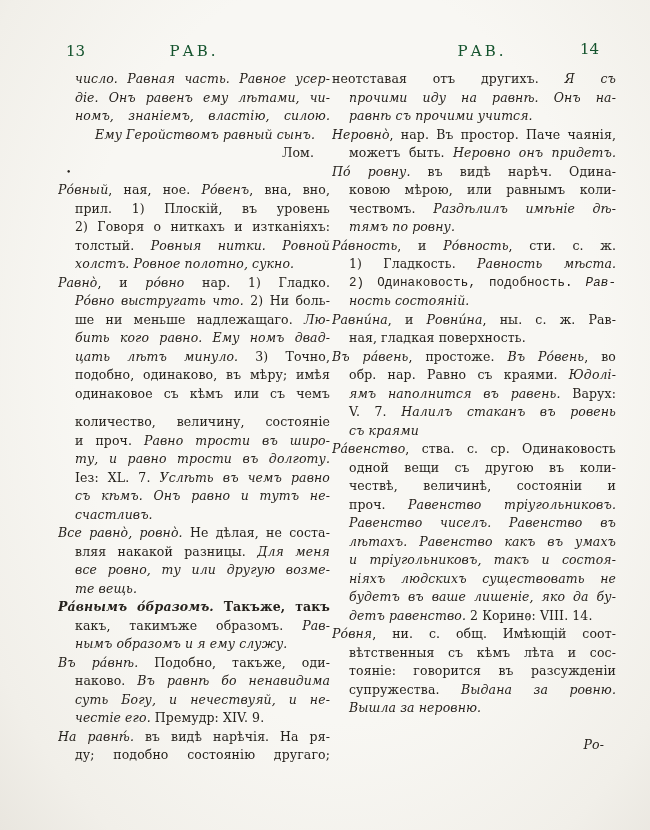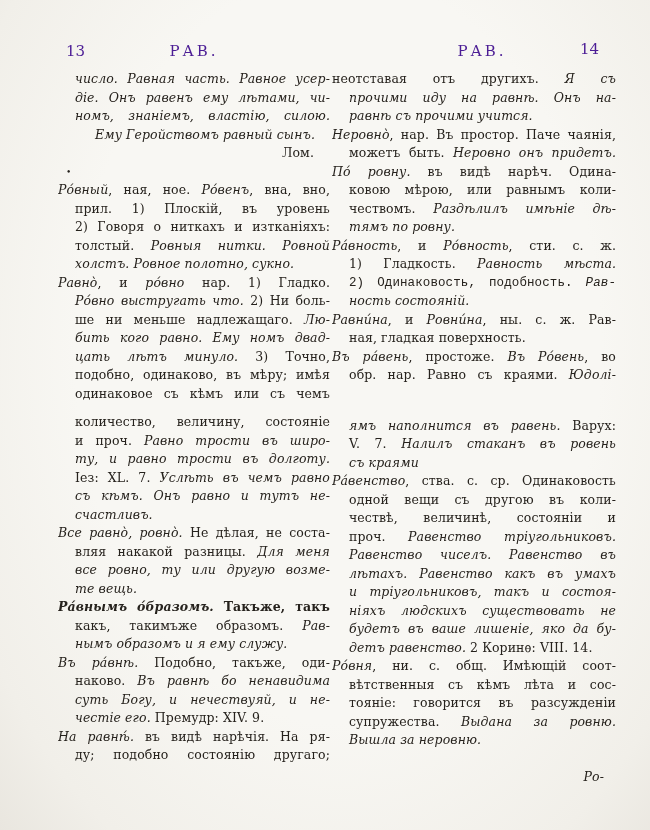--- a/index.html
+++ b/index.html
@@ -2,21 +2,21 @@
 <html><head>
 <meta charset="utf-8">
 <style>
   html,body{margin:0;padding:0;}
   body{
     width:650px;height:830px;position:relative;overflow:hidden;
     background:radial-gradient(ellipse at 52% 42%, #f8f7f3 55%, #f1efe9 85%, #e9e6df 100%);
     font-family:"DejaVu Serif","Liberation Serif",serif;
     color:#26221d;
   }
-  .hdr{position:absolute;top:42px;font-size:15px;color:#4c1d95;}
+  .hdr{position:absolute;top:42px;font-size:15px;color:#14532d;}
   #pnum-left{left:66px;}
   #title-left{left:58px;width:272px;text-align:center;letter-spacing:3px;}
   #title-right{left:340px;width:284px;text-align:center;letter-spacing:3px;}
   #pnum-right{left:580px;top:40px;}
   #body-cols{
     position:absolute;top:70px;left:58px;display:flex;gap:2px;
   }
   .col{width:272px;}
   .col.right{width:284px;}
   .para{margin:0;}
@@ -117,21 +117,21 @@
         <div class="line" data-name="text-line" style="padding-left: 17px; font-family: Liberation Mono, monospace;"><span class="seg" data-name="roman-text">2) Одинаковость, подобность. </span><span class="seg it" data-name="italic-text">Рав-</span></div>
         <div class="line a-l" data-name="text-line" style="padding-left: 17px;"><span class="seg it" data-name="italic-text">ность состояній.</span></div>
       </div>
       <div class="para hang" data-name="entry-ravnina">
         <div class="line" data-name="text-line" style="padding-left: 0px;"><span class="seg it" data-name="italic-text">Равни́на</span><span class="seg" data-name="roman-text">, и </span><span class="seg it" data-name="italic-text">Ровни́на</span><span class="seg" data-name="roman-text">, ны. с. ж. Рав-</span></div>
         <div class="line a-l" data-name="text-line" style="padding-left: 17px;"><span class="seg" data-name="roman-text">ная, гладкая поверхность.</span></div>
       </div>
       <div class="para hang" data-name="entry-v-raven">
         <div class="line" data-name="text-line" style="padding-left: 0px;"><span class="seg it" data-name="italic-text">Въ ра́вень</span><span class="seg" data-name="roman-text">, простоже. </span><span class="seg it" data-name="italic-text">Въ Ро́вень</span><span class="seg" data-name="roman-text">, во</span></div>
         <div class="line" data-name="text-line" style="padding-left: 17px;"><span class="seg" data-name="roman-text">обр. нар. Равно съ краями. </span><span class="seg it" data-name="italic-text">Юдолі-</span></div>
-        <div class="line" data-name="text-line" style="padding-left: 17px; margin-top: 32px;"><span class="seg it" data-name="italic-text">ямъ наполнится въ равень.</span><span class="seg" data-name="roman-text"> Варух:</span></div>
+        <div class="line" data-name="text-line" style="padding-left: 17px;"><span class="seg it" data-name="italic-text">ямъ наполнится въ равень.</span><span class="seg" data-name="roman-text"> Варух:</span></div>
         <div class="line" data-name="text-line" style="padding-left: 17px;"><span class="seg" data-name="roman-text">V. 7. </span><span class="seg it" data-name="italic-text">Налилъ стаканъ въ ровень</span></div>
         <div class="line a-l" data-name="text-line" style="padding-left: 17px;"><span class="seg it" data-name="italic-text">съ краями</span></div>
       </div>
       <div class="para hang" data-name="entry-ravenstvo">
         <div class="line" data-name="text-line" style="padding-left: 0px;"><span class="seg it" data-name="italic-text">Ра́венство</span><span class="seg" data-name="roman-text">, ства. с. ср. Одинаковость</span></div>
         <div class="line" data-name="text-line" style="padding-left: 17px;"><span class="seg" data-name="roman-text">одной вещи съ другою въ коли-</span></div>
         <div class="line" data-name="text-line" style="padding-left: 17px;"><span class="seg" data-name="roman-text">чествѣ, величинѣ, состояніи и</span></div>
         <div class="line" data-name="text-line" style="padding-left: 17px;"><span class="seg" data-name="roman-text">проч. </span><span class="seg it" data-name="italic-text">Равенство тріугольниковъ.</span></div>
         <div class="line" data-name="text-line" style="padding-left: 17px;"><span class="seg it" data-name="italic-text">Равенство чиселъ. Равенство въ</span></div>
         <div class="line" data-name="text-line" style="padding-left: 17px;"><span class="seg it" data-name="italic-text">лѣтахъ. Равенство какъ въ умахъ</span></div>

